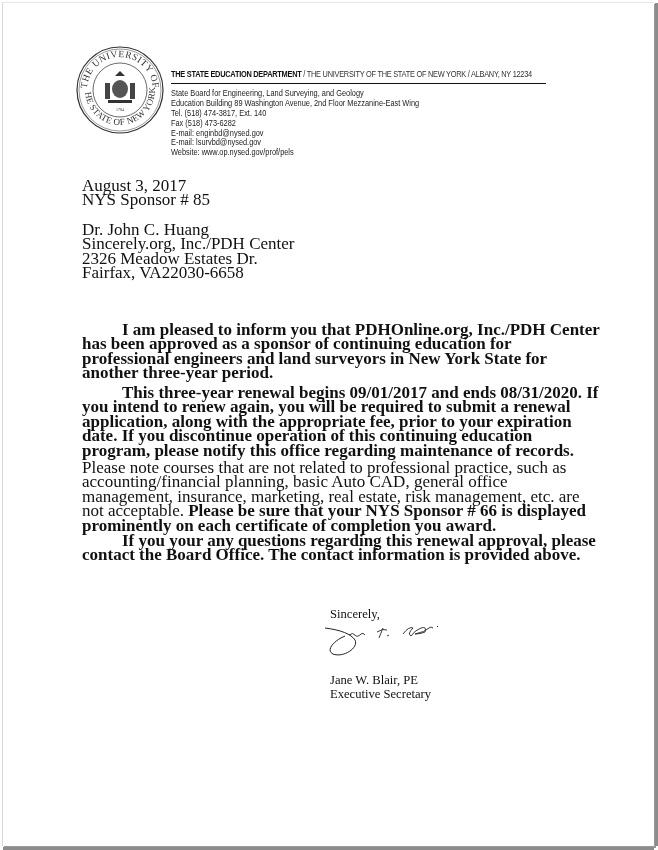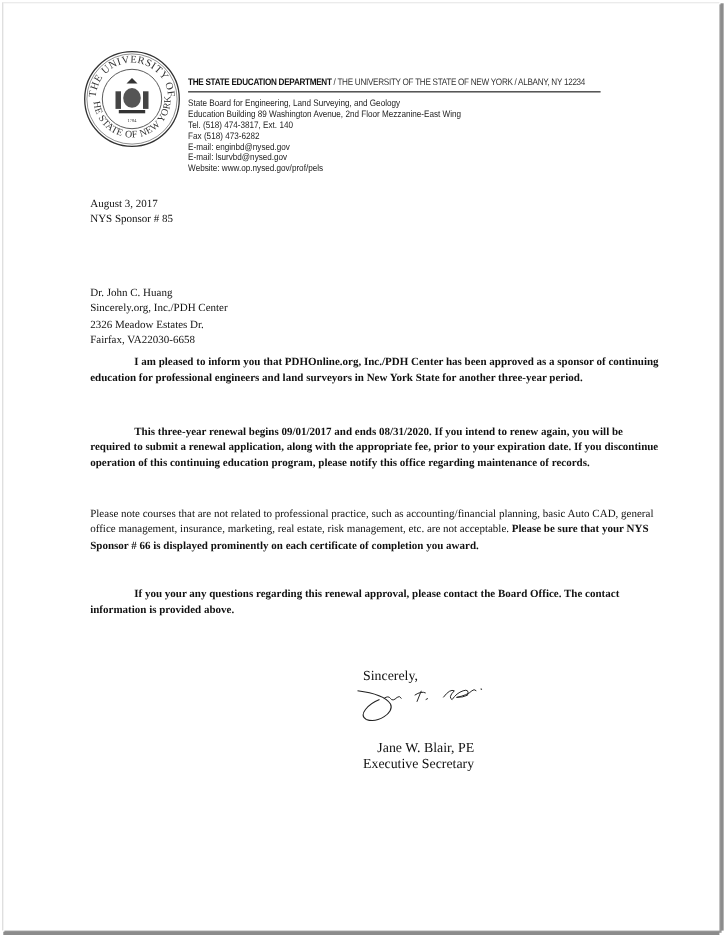--- a/index.html
+++ b/index.html
@@ -31,24 +31,24 @@
   .letterhead-rule {
     position: absolute; left: 168px; top: 80px; width: 375px; height: 1px; background: #111;
   }
   .contact {
     position: absolute; left: 168px; top: 86px; font-family: "Liberation Sans", sans-serif;
     font-size: 8.6px; line-height: 9.9px; color: #222; transform: scaleX(0.86); transform-origin: left top;
     white-space: nowrap;
   }
   .contact div { height: 9.9px; }
   .body-text {
-    position: absolute; left: 79px; width: 520px; font-size: 10px; line-height: 14.4px; color: #111;
+    position: absolute; left: 79px; width: 520px; font-size: 17px; line-height: 14.4px; color: #111;
   }
   .indent { text-indent: 40px; font-weight: bold; }
-  .sig-block { position: absolute; left: 327px; font-size: 12.6px; line-height: 14.4px; text-align: right; }
+  .sig-block { position: absolute; left: 327px; font-size: 12.6px; line-height: 14.4px; }
   .signature { position: absolute; left: 318px; top: 615px; width: 130px; height: 42px; }
 </style>
 </head>
 <body>
 
 <div class="page">
 
   <svg class="seal" viewBox="0 0 90 90">
     <defs>
       <path id="arcTop" d="M 12 45 A 33 33 0 0 1 78 45"></path>
@@ -84,21 +84,21 @@
     <div>E-mail: enginbd@nysed.gov</div>
     <div>E-mail: lsurvbd@nysed.gov</div>
     <div>Website: www.op.nysed.gov/prof/pels</div>
   </div>
 
   <div class="body-text" style="top:176px;">
     <div>August 3, 2017</div>
     <div>NYS Sponsor # 85</div>
   </div>
 
-  <div class="body-text" style="top:220px;margin-top:37px;">
+  <div class="body-text" style="top:220px;">
     <div>Dr. John C. Huang</div>
     <div>Sincerely.org, Inc./PDH Center</div>
     <div>2326 Meadow Estates Dr.</div>
     <div>Fairfax, VA22030-6658</div>
   </div>
 
 
   <div class="body-text indent" style="top:320px;">I am pleased to inform you that PDHOnline.org, Inc./PDH Center has been approved as a sponsor of continuing education for professional engineers and land surveyors in New York State for another three-year period.</div>
 
   <div class="body-text indent" style="top:383px;"><span>This three-year renewal begins </span><b>09/01/2017</b><span> and ends </span><b>08/31/2020.</b><span>  If you intend to renew again, you will be required to submit a renewal application, along with the appropriate fee, prior to your expiration date.  If you discontinue operation of this continuing education program, please notify this office regarding maintenance of records.</span></div>

